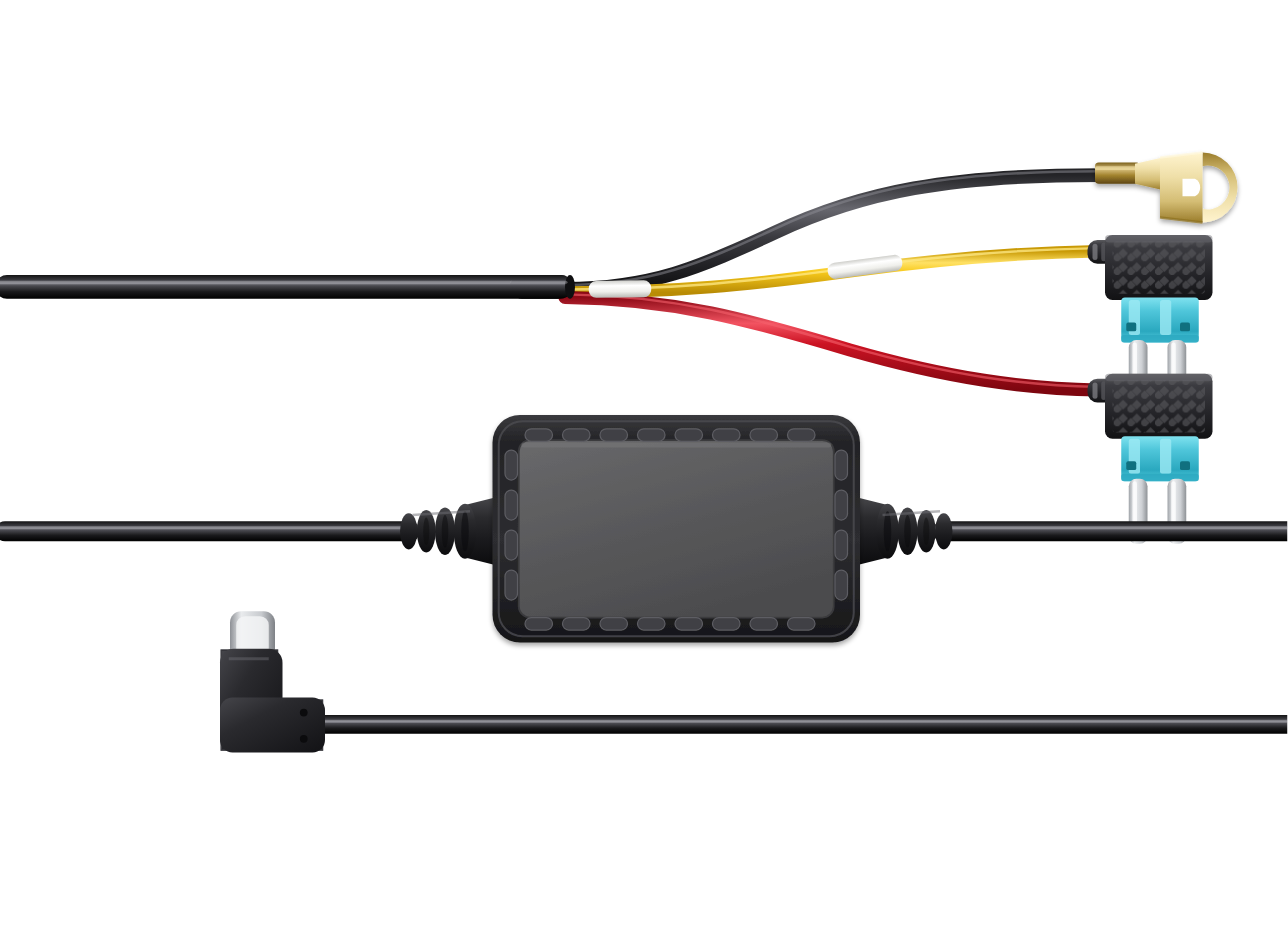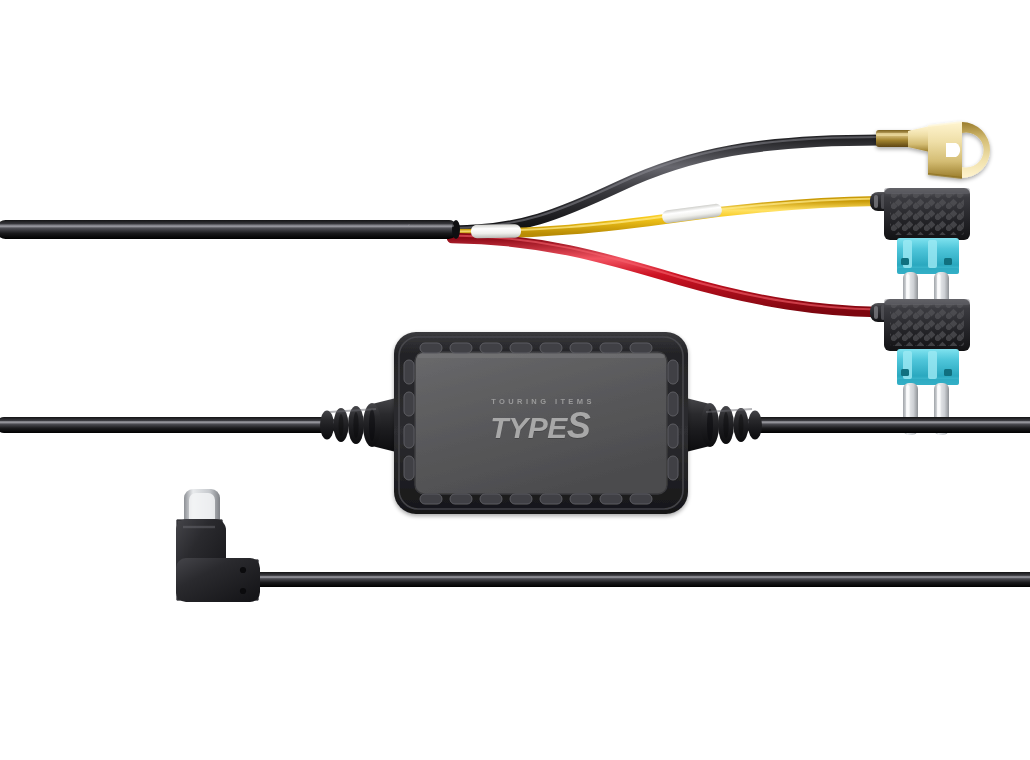--- a/index.html
+++ b/index.html
@@ -367,20 +367,14 @@
       <rect x="176" y="519" width="50" height="82" rx="11" fill="url(#gUsbBody)"></rect>
       <rect x="176" y="558" width="84" height="44" rx="10" fill="url(#gUsbBody)"></rect>
 
       <path d="M183 527 L 215 527" stroke="#6e6e76" stroke-width="2.4" opacity="0.45" fill="none"></path>
 
       <circle cx="243" cy="570" r="3.1" fill="#0b0b0d"></circle>
       <circle cx="243" cy="591" r="3.1" fill="#0b0b0d"></circle>
     </g>
   </svg>
 
-  <div class="brand-wrap">
-    <div class="brand-top">TOURING ITEMS</div>
-    <div class="brand-main">
-      <span>TYPE</span><span class="s">S</span>
-    </div>
-  </div>
 
 </div>
 
 </body></html>

